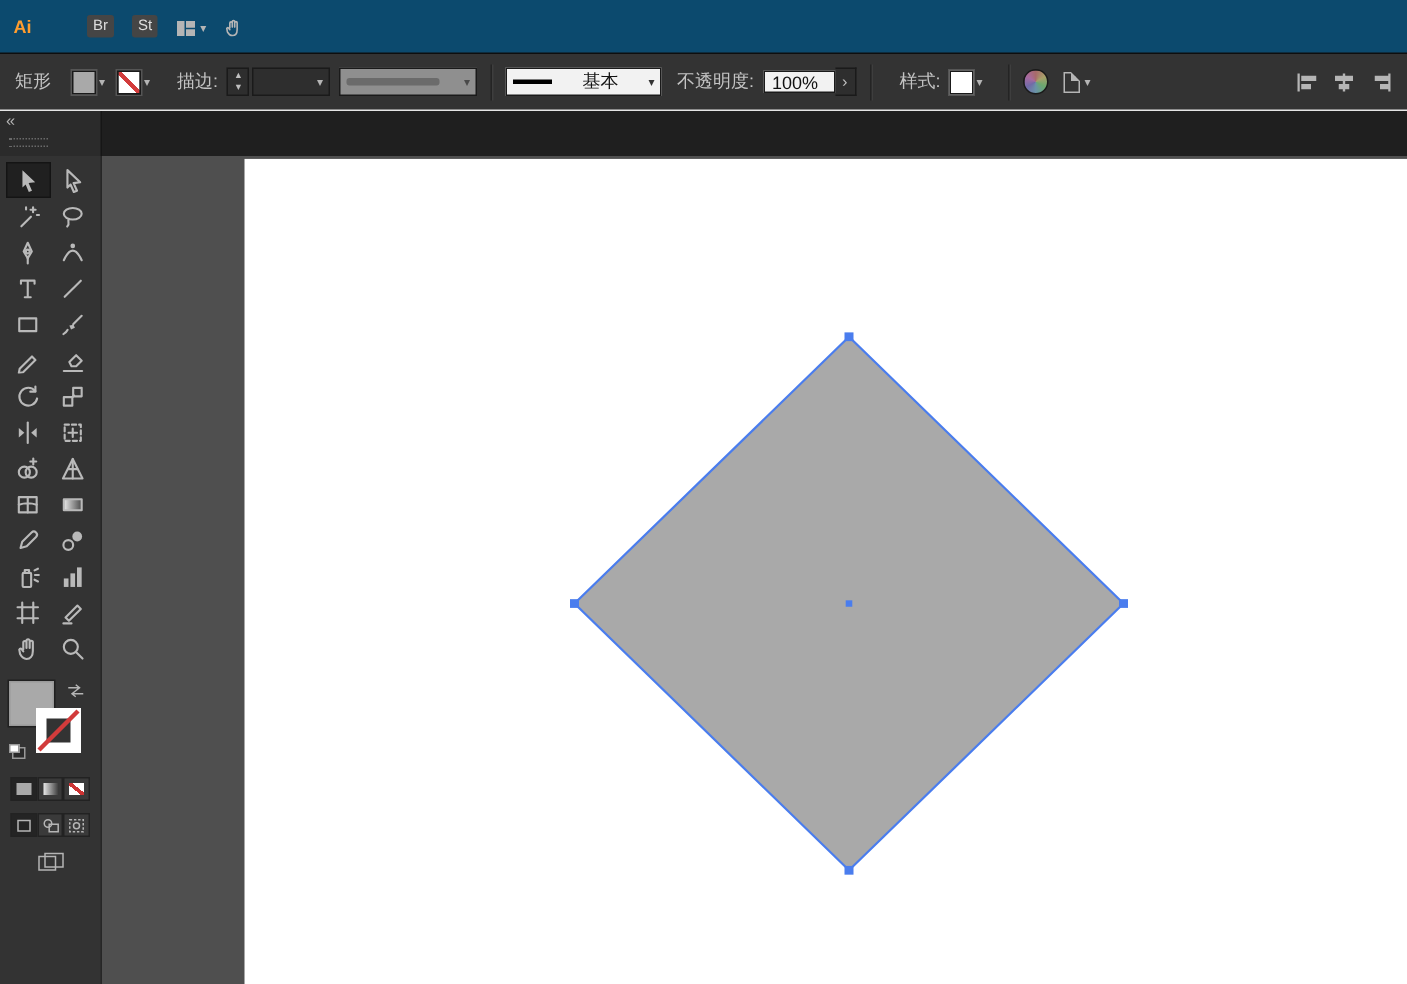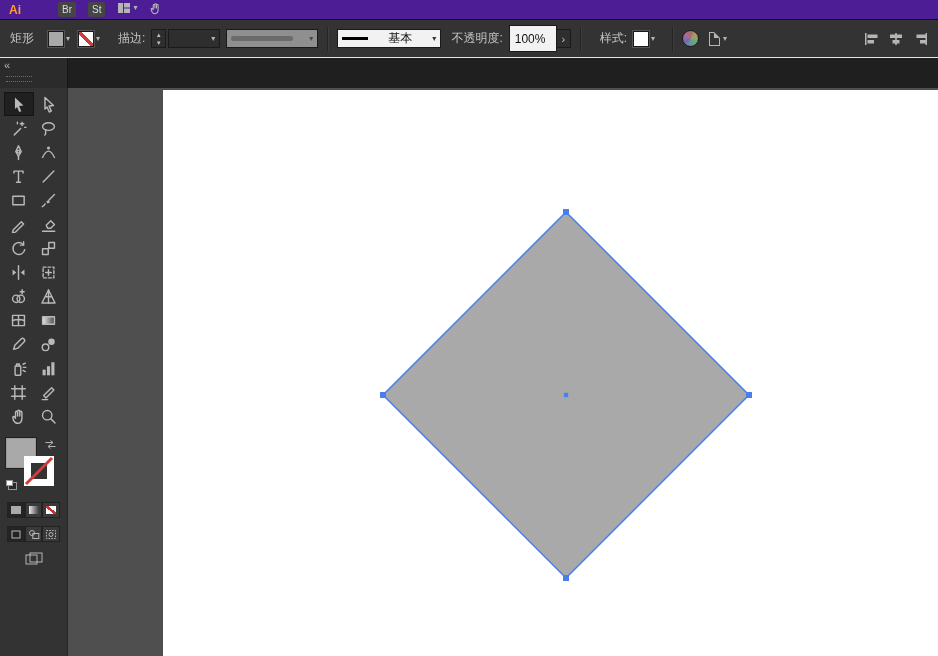--- a/index.html
+++ b/index.html
@@ -1,25 +1,25 @@
 <!DOCTYPE html>
 <html><head>
 <meta charset="utf-8">
 <style>
   * { margin:0; padding:0; box-sizing:border-box; }
   html,body { width:938px; height:656px; overflow:hidden; }
   body { font-family:"Liberation Sans","DejaVu Sans",sans-serif; font-size:12px; color:#c8c8c8; background:#333; }
   .app { width:938px; height:656px; display:flex; flex-direction:column; }
 
   
-  .menubar { height:20px; background:#4c1d95; border-bottom:1px solid #0e0e0e; display:flex; align-items:center; flex:0 0 auto; }
+  .menubar { height:36px; background:#0c4a6e; border-bottom:1px solid #0e0e0e; display:flex; align-items:center; flex:0 0 auto; }
   .ai-logo { width:30px; height:20px; display:flex; align-items:center; justify-content:center; color:#ff9d2e; font-weight:bold; }
   .menus { display:flex; }
   .menu-item { padding:0 8px; line-height:19px; color:#d2d2d2; cursor:default; }
-  .mb-right { display:flex; align-items:flex-start; margin-left:28px; gap:12px; }
+  .mb-right { display:flex; align-items:flex-end; margin-left:28px; gap:12px; }
   .badge { background:#454545; color:#ddd; font-size:10px; line-height:13px; padding:1px 4px; border-radius:2px; }
   .mb-ic { display:flex; align-items:center; gap:2px; color:#b5b5b5; }
   .caret { font-size:8px; color:#b5b5b5; line-height:1; }
   .caret.dark-text { color:#333; }
 
   
   .controlbar { height:38px; background:#333; border-bottom:1px solid #e5e5e5; display:flex; align-items:center; padding:0 8px; flex:0 0 auto; }
   .cb-label { color:#c4c4c4; margin:0 6px 0 10px; white-space:nowrap; }
   .cb-label.ctx { margin-left:2px; margin-right:14px; }
   .swatch-wrap { display:flex; align-items:center; gap:2px; margin-right:8px; }
@@ -30,21 +30,21 @@
   .spinner span { font-size:7px; line-height:8px; color:#c0c0c0; }
   .combo { height:19px; border:1px solid #1a1a1a; display:flex; align-items:center; padding:0 4px; gap:4px; }
   .combo.dark { width:52px; background:#2e2e2e; justify-content:flex-end; }
   .combo.disabled { width:92px; background:#8f8f8f; justify-content:space-between; margin-left:6px; }
   .combo.disabled .caret { color:#4a4a4a; }
   .profile-bar { width:62px; height:5px; background:#6b6b6b; border-radius:2px; }
   .combo.light { background:#f2f2f2; color:#111; }
   .combo.brush { width:104px; justify-content:space-between; }
   .line-swatch { width:26px; height:3px; background:#000; display:inline-block; }
   .combo-val.dark-text { color:#111; }
-  .opacity-box { width:48px; height:27px; background:#f2f2f2; border:1px solid #1a1a1a; color:#111; display:inline-flex; align-items:center; padding:0 5px; }
+  .opacity-box { width:48px; height:15px; background:#f2f2f2; border:1px solid #1a1a1a; color:#111; display:inline-flex; align-items:center; padding:0 5px; }
   .opacity-arrow { width:14px; height:19px; background:#2e2e2e; border:1px solid #1a1a1a; border-left:none; color:#c0c0c0; display:inline-flex; align-items:center; justify-content:center; font-size:11px; }
   .sep { width:1px; height:24px; background:#242424; box-shadow:1px 0 0 #3e3e3e; margin:0 9px; flex:0 0 auto; }
   .recolor { width:17px; height:17px; border-radius:50%; background:conic-gradient(#a86a6a,#a8a06a,#6aa86f,#6a93a8,#716aa8,#a86aa0,#a86a6a); border:1px solid #1a1a1a; display:inline-block; margin-right:10px; }
   .docsetup { display:flex; align-items:center; gap:3px; margin-right:4px; }
   .doc-ic { width:11px; height:14px; border:1px solid #b5b5b5; position:relative; display:inline-block; }
   .doc-ic::after { content:""; position:absolute; right:-1px; top:-1px; border:3px solid #333; border-left-color:#b5b5b5; border-bottom-color:#b5b5b5; }
   .cb-right { margin-left:auto; display:flex; align-items:center; gap:8px; padding-right:2px; }
   .align-btn { display:inline-flex; }
 
   

